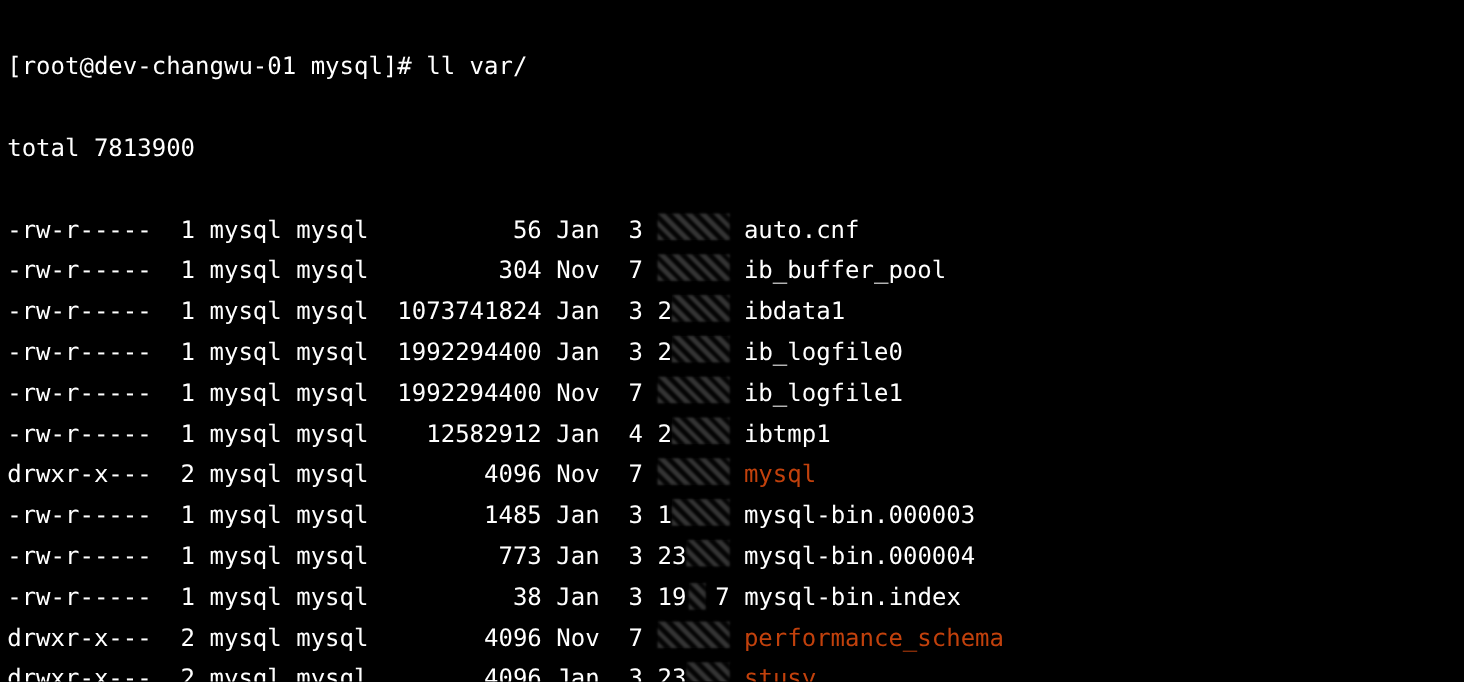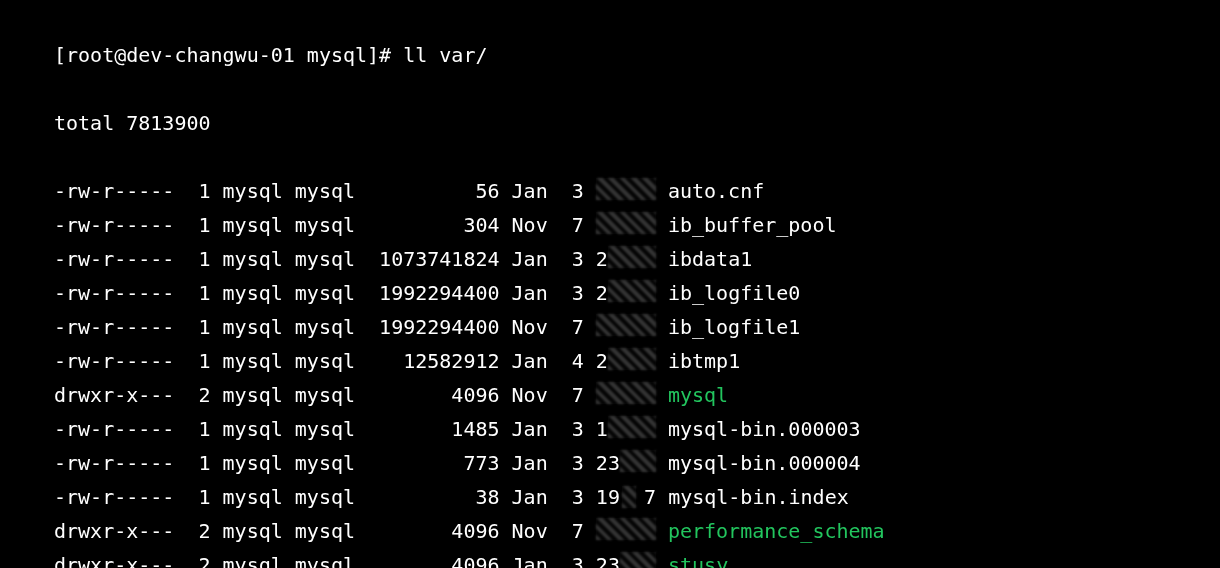--- a/index.html
+++ b/index.html
@@ -12,25 +12,24 @@
     line-height: 34px;
     width: 1220px;
     height: 568px;
     overflow: hidden;
   }
   .terminal {
     padding: 4px 6px;
     white-space: pre;
   }
   .dir {
-    color: #22c55e; 
+    color: #c2410c; 
   }
   .row {
     position: relative;
-    margin-left: 48px;
   }
   .blur {
     display: inline-block;
     background: rgba(255,255,255,0.04);
     vertical-align: baseline;
     position: relative;
     top: 2px;
   }
   .blur::before {
     content: "";

